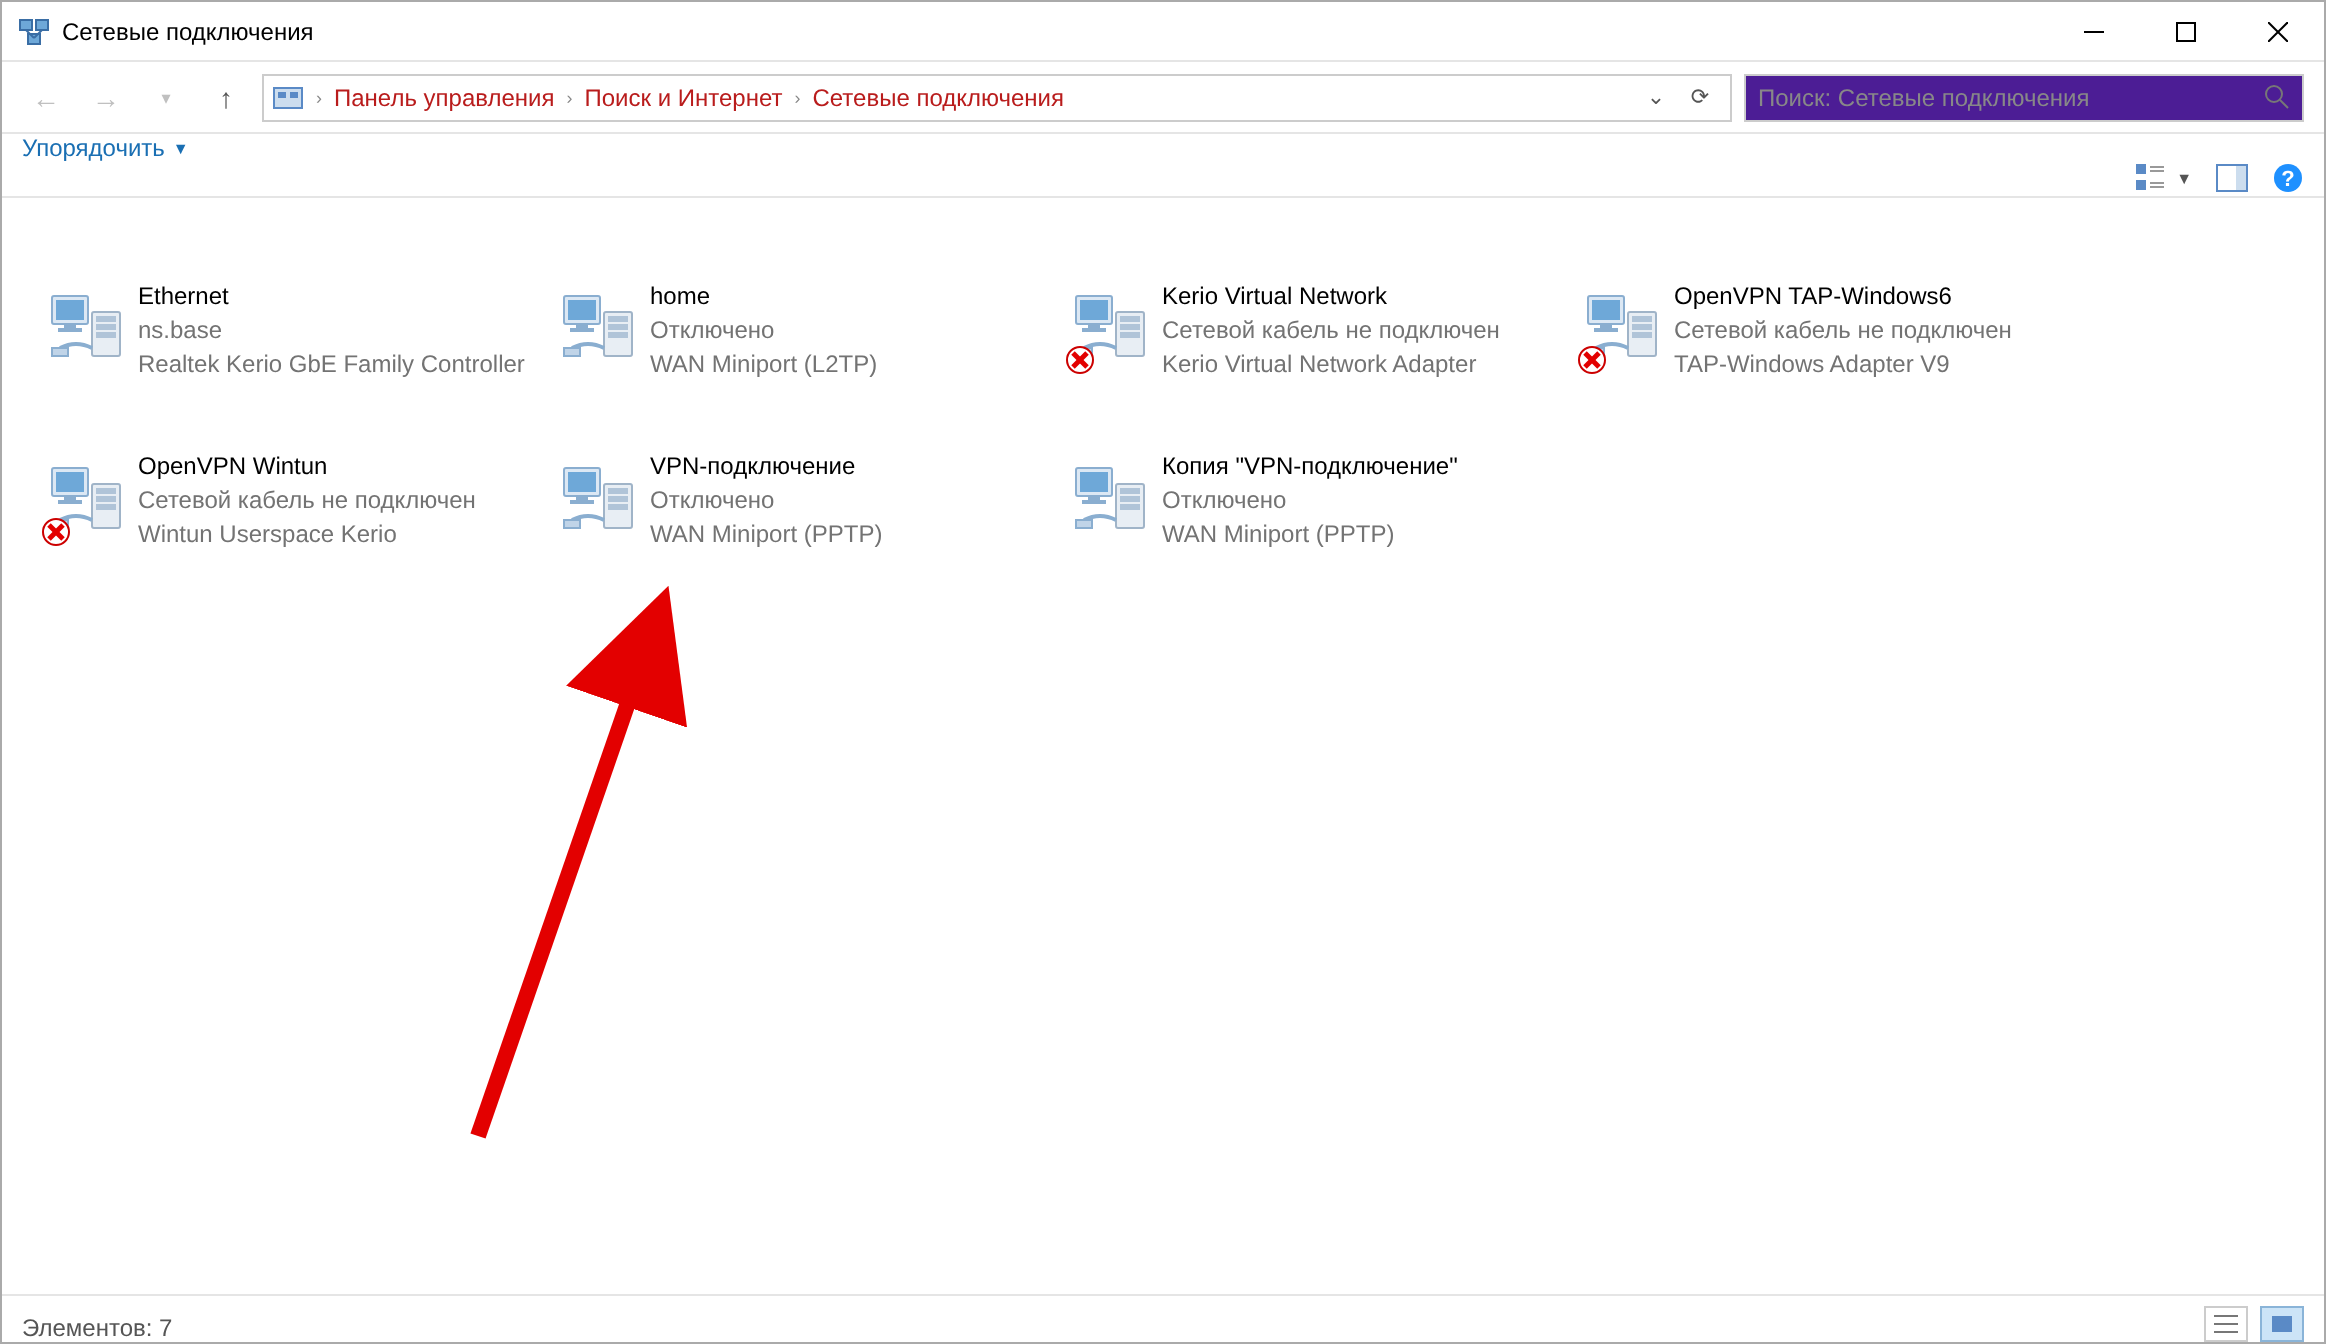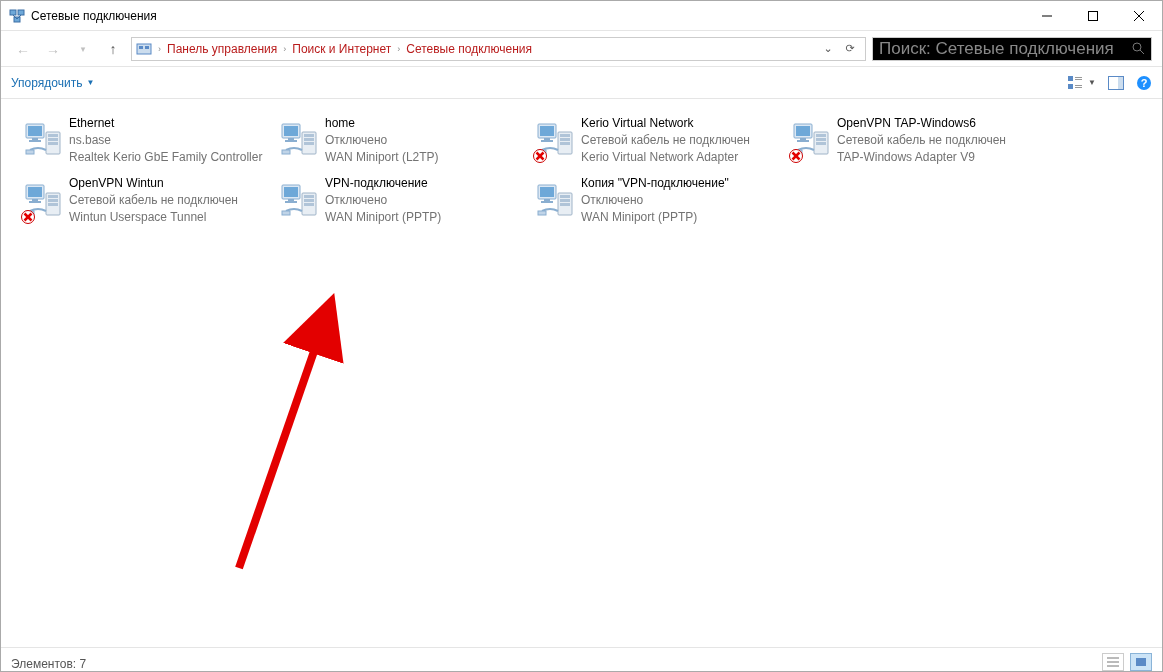--- a/index.html
+++ b/index.html
@@ -15,34 +15,34 @@
 
 .navbar { height: 36px; display: flex; align-items: center; padding: 0 10px; border-bottom: 1px solid #e5e5e5; gap: 6px; }
 .nav-arrow { width: 24px; height: 24px; display: flex; align-items: center; justify-content: center; color: #c0c0c0; font-size: 14px; }
 .nav-up { width: 24px; height: 24px; display: flex; align-items: center; justify-content: center; color: #555; font-size: 14px; }
 .addr { flex: 1; height: 24px; border: 1px solid #ccc; display: flex; align-items: center; padding: 0 4px; font-size: 12px; background: #fff; }
 .addr .folder-icon { width: 16px; height: 16px; margin-right: 4px; }
 .addr .crumb { padding: 0 4px; color: #b91c1c; }
 .addr .sep { color: #888; font-size: 9px; padding: 0 2px; }
 .addr .spacer { flex: 1; }
 .addr .drop, .addr .refresh { width: 22px; text-align: center; color: #555; font-size: 11px; }
-.search { width: 280px; height: 24px; border: 1px solid #ccc; display: flex; align-items: center; padding: 0 6px; font-size: 17px; color: #888; background: #000000; }
+.search { width: 280px; height: 24px; border: 1px solid #ccc; display: flex; align-items: center; padding: 0 6px; font-size: 12px; color: #888; background: #4c1d95; }
 .search .sicon { margin-left: auto; color: #555; }
 
 
-.toolbar { height: 32px; display: flex; padding: 0 10px; border-bottom: 1px solid #e5e5e5; background: #fff; }
+.toolbar { height: 32px; display: flex; padding: 0 10px; border-bottom: 1px solid #e5e5e5; background: #fff; flex-direction: column; }
 .toolbar .organize { color: #1a6fb3; font-size: 12px; display: flex; align-items: center; gap: 4px; }
 .toolbar .organize .tri { font-size: 8px; }
 .toolbar .right-tools { margin-left: auto; display: flex; align-items: center; gap: 12px; color: #555; }
 .toolbar .tool { font-size: 13px; display:flex; align-items:center; }
 
 
 .content { position: absolute; top: 100px; left: 0; right: 0; bottom: 24px; padding: 10px 16px; }
 .grid { display: grid; grid-template-columns: repeat(4, 256px); gap: 4px 0; }
-.item { display: flex; align-items: flex-end; padding: 2px; }
+.item { display: flex; align-items: center; padding: 2px; margin-top: 25px; }
 .item .icon-wrap { width: 50px; height: 50px; display: flex; align-items: center; justify-content: center; position: relative; flex-shrink: 0; }
 .item .labels { font-size: 12px; line-height: 1.4; padding-top: 2px; }
 .item .name { color: #000; }
 .item .status, .item .dev { color: #737373; }
 .overlay-x { position: absolute; left: 2px; bottom: 2px; width: 14px; height: 14px; }
 
 
 .red-arrow { position: absolute; left: 218px; top: 187px; pointer-events: none; }
 
 
@@ -263,21 +263,21 @@
   </svg>
       <svg class="overlay-x" viewBox="0 0 14 14">
     <circle cx="7" cy="7" r="6.5" fill="#fff" stroke="#c00"></circle>
     <line x1="3.5" y1="3.5" x2="10.5" y2="10.5" stroke="#e30000" stroke-width="2.5"></line>
     <line x1="10.5" y1="3.5" x2="3.5" y2="10.5" stroke="#e30000" stroke-width="2.5"></line>
   </svg>
     </div>
     <div class="labels">
       <div class="name">OpenVPN Wintun</div>
       <div class="status">Сетевой кабель не подключен</div>
-      <div class="dev">Wintun Userspace Tunnel</div>
+      <div class="dev">Wintun Userspace Kerio</div>
     </div>
       </div>
       <div class="item">
     <div class="icon-wrap">
       <svg width="44" height="44" viewBox="0 0 44 44">
     <rect x="4" y="6" width="18" height="14" rx="1" fill="#dce8f4" stroke="#8aaed0"></rect>
     <rect x="6" y="8" width="14" height="10" fill="#6ea8d8"></rect>
     <rect x="10" y="20" width="6" height="2" fill="#8aaed0"></rect>
     <rect x="7" y="22" width="12" height="2" fill="#8aaed0"></rect>
     <rect x="24" y="14" width="14" height="22" rx="1" fill="#e8eef4" stroke="#a0b4c8"></rect>

